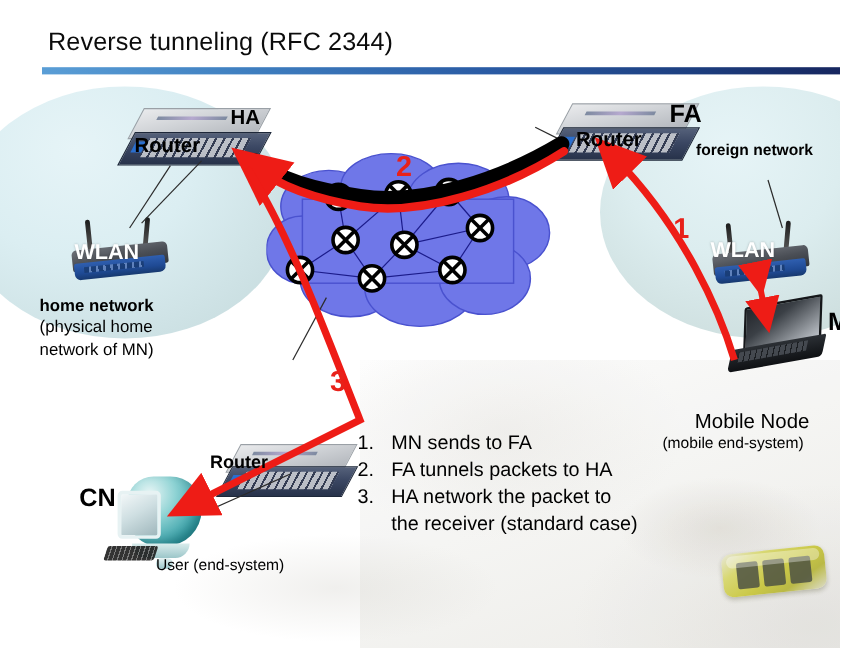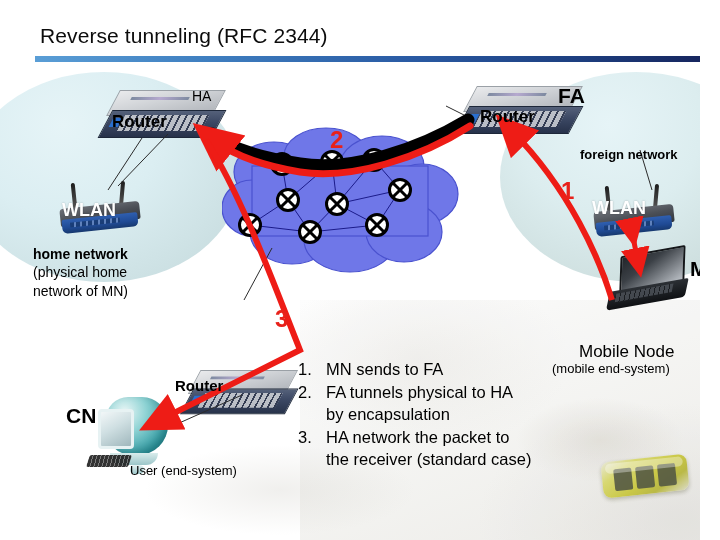--- a/index.html
+++ b/index.html
@@ -114,30 +114,30 @@
   .desktop .foot{position:absolute;left:22px;top:60px;width:48px;height:12px;border-radius:0 0 16px 16px;
     background:linear-gradient(180deg,#d9ecec,#9cc6c9);}
   .desktop .kbd{position:absolute;left:0px;top:62px;width:42px;height:12px;border-radius:2px;
     transform:skewX(-18deg);
     background:repeating-linear-gradient(to right,#1c1c1c 0 3px,#6d6d6d 3px 4px);opacity:.9;}
   .desktop .mouse{position:absolute;left:42px;top:72px;width:14px;height:9px;border-radius:6px;
     background:linear-gradient(180deg,#e8f4f4,#9cc6c9);}
 
   
   .lbl{position:absolute;white-space:nowrap;color:#000;}
-  .lbl-ha{left:192px;top:88px;font-size:14px;font-weight:normal;}
+  .lbl-ha{left:192px;top:88px;font-size:17px;font-weight:bold;}
   .lbl-fa{left:558px;top:84px;font-size:21px;font-weight:bold;}
   .lbl-router-ha{left:112px;top:112px;font-size:17px;font-weight:bold;}
   .lbl-router-fa{left:480px;top:107px;font-size:17px;font-weight:bold;}
   .lbl-router-cn{left:175px;top:377px;font-size:15px;font-weight:bold;}
   .lbl-wlan-home{left:62px;top:200px;font-size:18px;font-weight:bold;color:#ffffff;
      text-shadow:0 0 2px rgba(0,0,0,.25);}
   .lbl-wlan-foreign{left:592px;top:198px;font-size:18px;font-weight:bold;color:#ffffff;
      text-shadow:0 0 2px rgba(0,0,0,.25);}
-  .lbl-foreign-net{left:580px;top:147px;font-size:13px;font-weight:bold;}
+  .lbl-foreign-net{left:580px;top:117px;font-size:13px;font-weight:bold;}
   .lbl-home-net{left:33px;top:246px;font-size:14px;font-weight:bold;}
   .lbl-home-net2{left:33px;top:263px;font-size:14px;line-height:19px;}
   .lbl-mn{left:690px;top:257px;font-size:21px;font-weight:bold;}
   .lbl-cn{left:66px;top:404px;font-size:21px;font-weight:bold;}
   .lbl-user{left:130px;top:463px;font-size:13px;}
   .lbl-user b{font-weight:normal;}
   .lbl-mobile-node{left:579px;top:342px;font-size:17px;font-weight:normal;}
   .lbl-mobile-node2{left:552px;top:361px;font-size:13px;}
 
   .step-num{position:absolute;color:#e8211a;font-weight:bold;font-size:24px;}
@@ -369,23 +369,22 @@
   <div class="step-num step-2">2</div>
   <div class="step-num step-3">3</div>
 
   <div class="steps" id="steps-list">
       <div class="row">
         <span class="n">1.</span>
         <span class="t">MN sends to FA</span>
       </div>
       <div class="row">
         <span class="n">2.</span>
-        <span class="t">FA tunnels physical to HA</span>
+        <span class="t">FA tunnels packets to HA</span>
       </div>
-      <div class="cont">by encapsulation</div>
       <div class="row">
         <span class="n">3.</span>
         <span class="t">HA network the packet to</span>
       </div>
       <div class="cont">the receiver (standard case)</div>
     </div>
 
 </div>
 
 </body></html>

